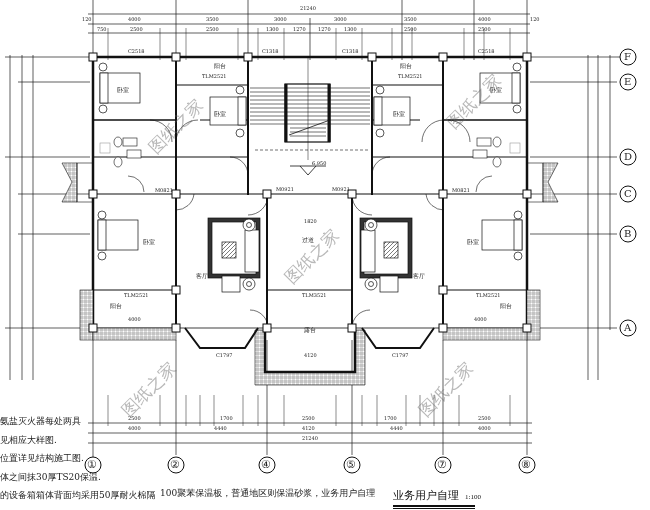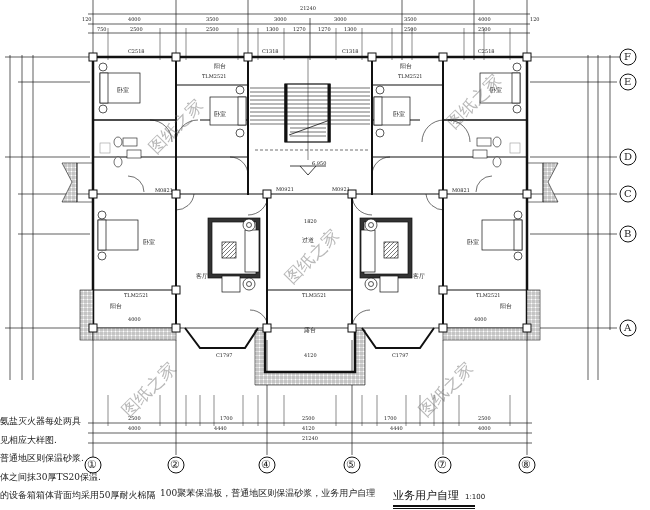--- a/index.html
+++ b/index.html
@@ -2,21 +2,21 @@
 <html><head>
 <meta charset="utf-8">
 <style>
   html, body { margin:0; padding:0; background:#ffffff; }
   body { width:650px; height:510px; overflow:hidden; position:relative; font-family:"DejaVu Serif", serif; }
   #plan { position:absolute; left:0; top:0; width:650px; height:510px; }
   .notes { position:absolute; left:0; top:412px; width:230px; font-size:9px; line-height:18.5px; color:#222; font-family:"DejaVu Serif", serif; white-space:nowrap; overflow:hidden; }
   .notes div { height:18.5px; }
   .notes2 { position:absolute; left:152px; top:486px; font-size:9px; line-height:14px; color:#222; white-space:nowrap; }
   .title { position:absolute; left:393px; top:488px; font-size:11px; color:#111; font-family:"DejaVu Sans", sans-serif; white-space:nowrap; }
-  .title .scale { font-size:7px; margin-left:6px; }
+  .title .scale { font-size:7px; margin-left:6px;font-family:Liberation Serif, serif; }
   .title-underline { position:absolute; left:393px; top:505px; width:82px; height:2px; background:#111; }
   .title-underline2 { position:absolute; left:393px; top:508px; width:82px; height:1px; background:#111; }
 </style>
 </head>
 <body>
 
 <svg id="plan" viewBox="0 0 650 510" xmlns="http://www.w3.org/2000/svg">
   <defs>
     <pattern id="hatch" width="4" height="4" patternUnits="userSpaceOnUse">
       <rect width="4" height="4" fill="#fff"></rect>
@@ -393,21 +393,21 @@
   <span style="position:absolute;left:142px;top:115px;font-size:17px;color:rgba(100,100,100,0.45);transform:rotate(-45deg);">图纸之家</span>
   <span style="position:absolute;left:440px;top:90px;font-size:17px;color:rgba(100,100,100,0.45);transform:rotate(-45deg);">图纸之家</span>
   <span style="position:absolute;left:278px;top:245px;font-size:17px;color:rgba(100,100,100,0.45);transform:rotate(-45deg);">图纸之家</span>
   <span style="position:absolute;left:115px;top:378px;font-size:17px;color:rgba(100,100,100,0.45);transform:rotate(-45deg);">图纸之家</span>
   <span style="position:absolute;left:412px;top:378px;font-size:17px;color:rgba(100,100,100,0.45);transform:rotate(-45deg);">图纸之家</span>
 </div>
 
 <div class="notes">
   <div>氨盐灭火器每处两具</div>
   <div>见相应大样图.</div>
-  <div>普通地区则保温砂浆.</div>
+  <div>位置详见结构施工图.</div>
   <div>体之间抹30厚TS20保温.</div>
   <div>的设备箱箱体背面均采用50厚耐火棉隔</div>
 </div>
 <div class="notes2">
   <div style="margin-left:8px;">100聚苯保温板，普通地区则保温砂浆，业务用户自理</div>
 </div>
 
 <div class="title">
   <span>业务用户自理</span><span class="scale">1:100</span>
 </div>

